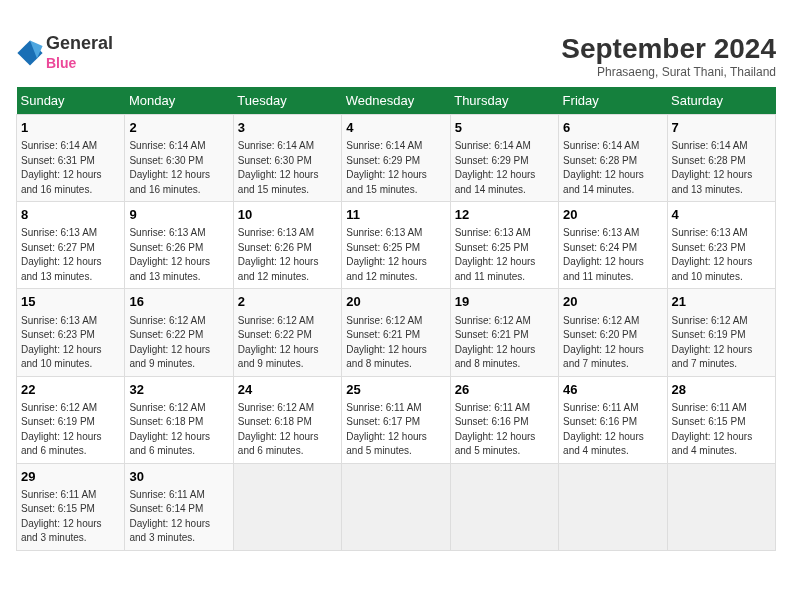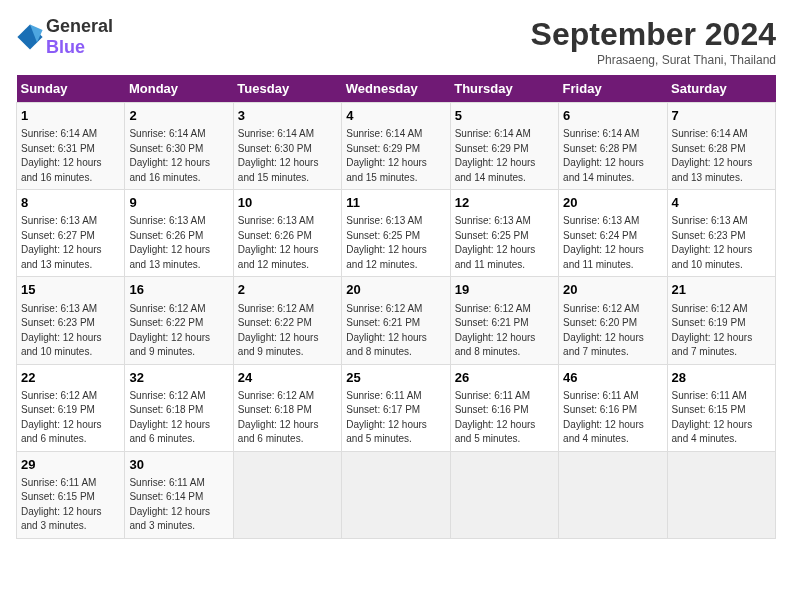--- a/index.html
+++ b/index.html
@@ -8,64 +8,65 @@
       background: #fff;
       width: 792px;
       min-height: 612px;
       padding: 16px;
     }
     .header-area {
       display: flex;
       justify-content: space-between;
       align-items: flex-start;
       margin-bottom: 8px;
+      margin-top: 17px;
     }
     .logo {
       display: flex;
       align-items: center;
       gap: 2px;
     }
     .logo-text-general {
       font-size: 18px;
       font-weight: bold;
       color: #333;
     }
     .logo-text-blue {
-      font-size: 18px;
-      font-weight: bold;
-      color: #8b5cf6;
+      font-size: 14px;
+      font-weight: bold;
+      color: #ec4899;
     }
     .logo-icon {
       width: 28px;
       height: 28px;
     }
     .title-area {
       text-align: right;
     }
     .main-title {
-      font-size: 32px;
+      font-size: 28px;
       font-weight: bold;
       color: #333;
     }
     .subtitle {
       font-size: 12px;
       color: #555;
     }
     table {
       width: 100%;
       border-collapse: collapse;
       font-size: 11px;
     }
     thead tr th {
-      background-color: #701a75;
+      background-color: #15803d;
       color: #fff;
       padding: 6px 4px;
       text-align: left;
       font-size: 13px;
-      font-weight: bold;
+      font-weight: normal;
     }
     tbody tr td {
       vertical-align: top;
       padding: 4px 4px;
       border: 1px solid #ddd;
       width: 14.28%;
       min-height: 80px;
       line-height: 1.4;
     }
     tbody tr:nth-child(odd) td {

